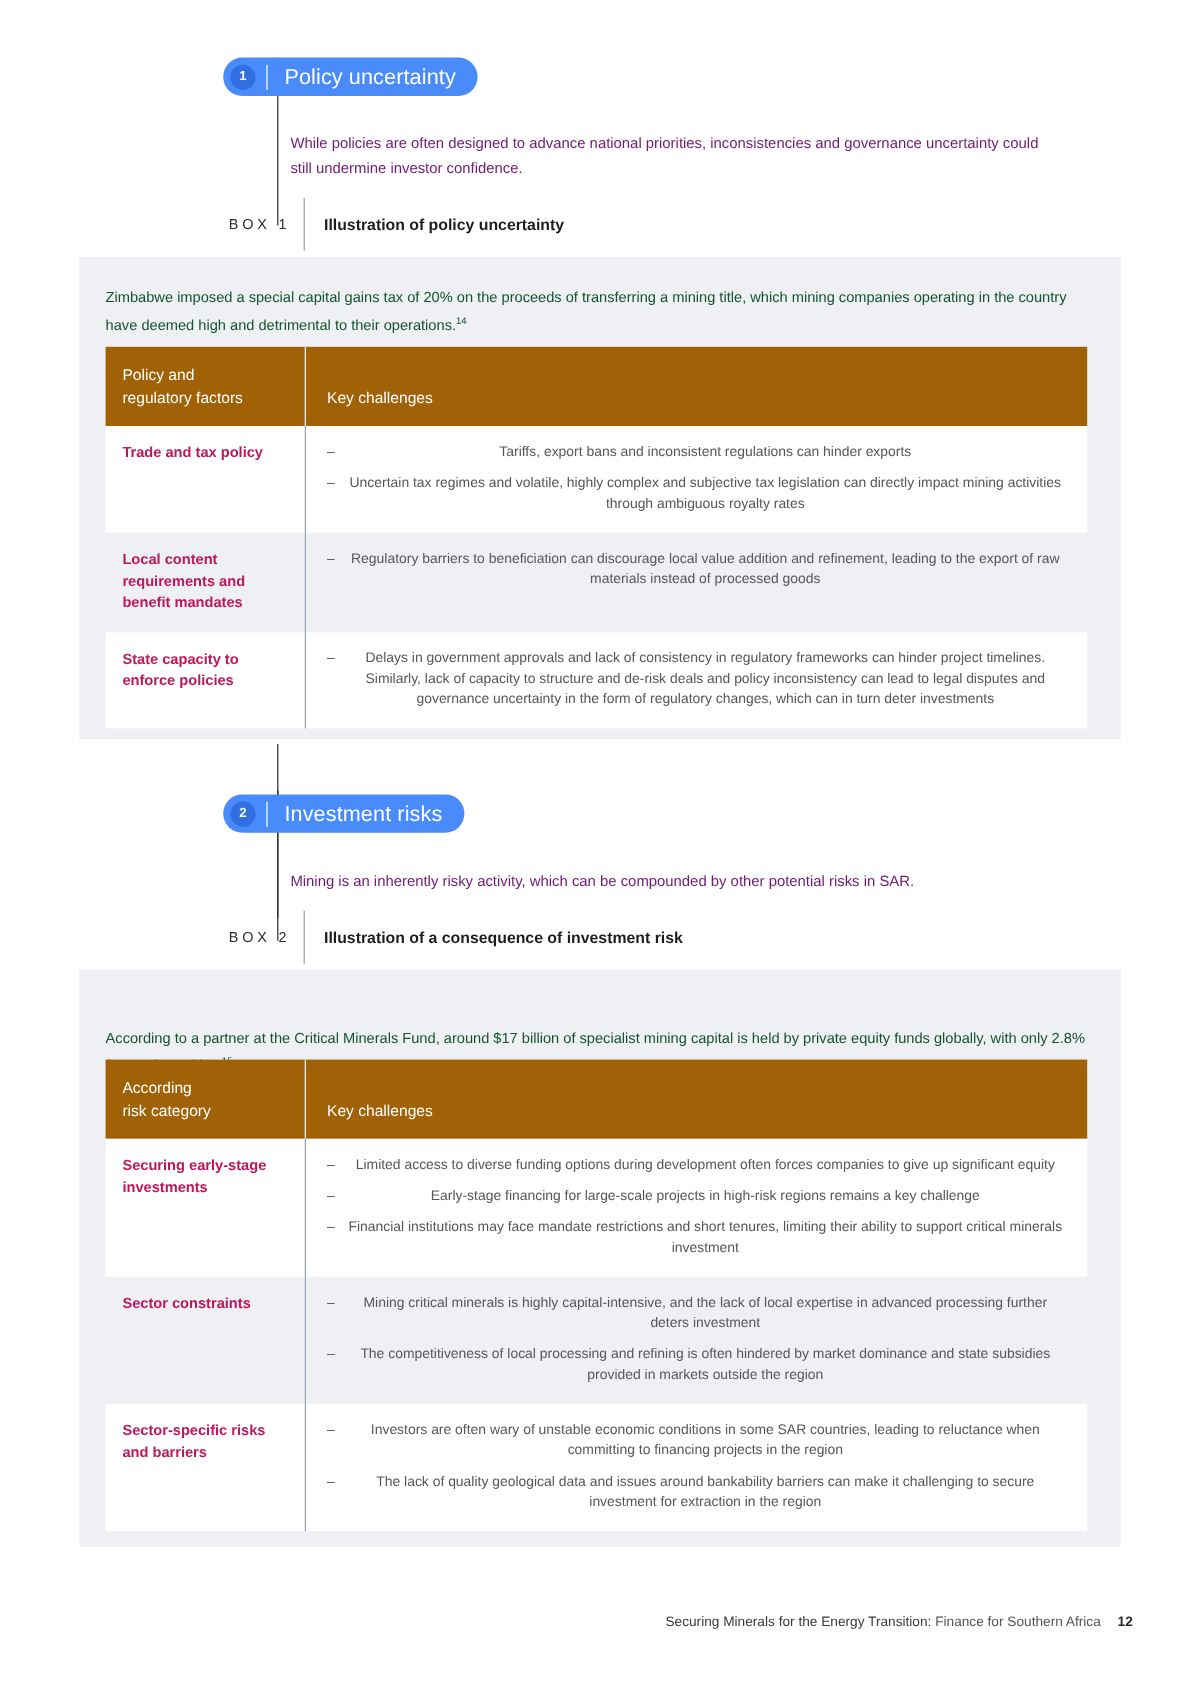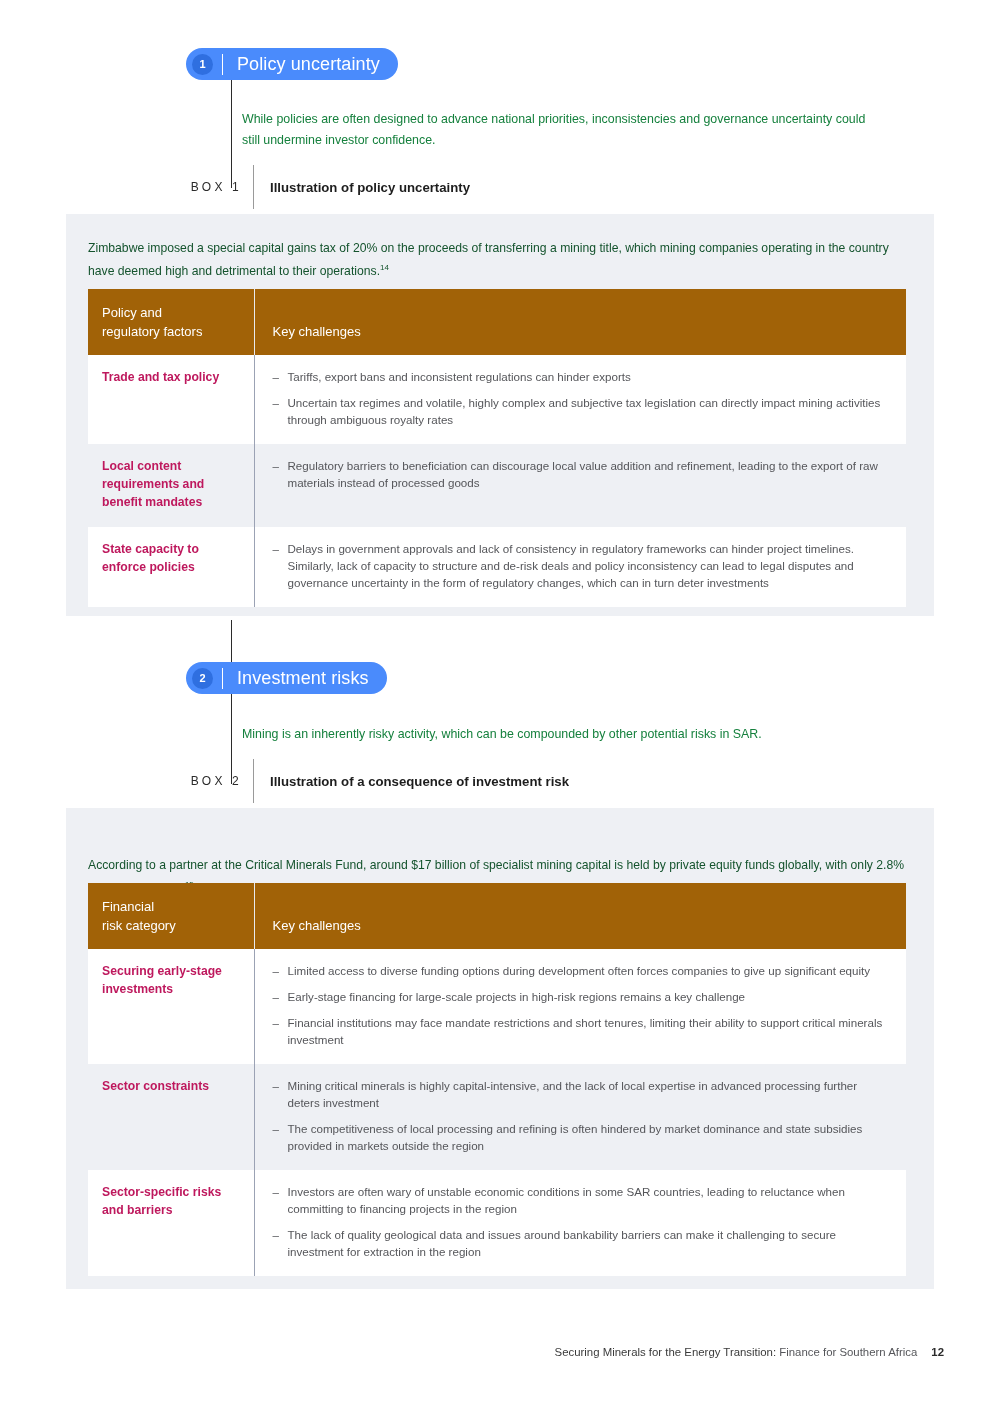--- a/index.html
+++ b/index.html
@@ -65,21 +65,21 @@
     white-space: nowrap;
   }
 
   
   .section-intro {
     position: absolute;
     left: 242px;
     width: 640px;
     font-size: 12.4px;
     line-height: 21px;
-    color: #15803d;
+    color: #701a75;
   }
 
   
   .box-label-row {
     position: absolute;
     display: flex;
     align-items: center;
     height: 22px;
   }
   .box-tag {
@@ -170,20 +170,21 @@
     padding-right: 18px;
   }
   .tbl tbody tr.odd  td { background: #ffffff; }
   .tbl tbody tr.even td { background: #eef0f4; }
 
   .bullets { margin: 0; padding: 0; list-style: none; }
   .bullets li {
     position: relative;
     padding-left: 15px;
     margin-bottom: 9px;
+    text-align: center;
   }
   .bullets li:last-child { margin-bottom: 0; }
   .bullets li::before {
     content: "\2013";
     position: absolute;
     left: 0;
     top: 0;
     color: #55565a;
   }
 
@@ -297,21 +298,21 @@
 </div>
 
 <table class="tbl" style="top:883px;">
   <colgroup>
       <col class="c1">
       <col class="c2">
     </colgroup>
   <thead>
     <tr>
       <th class="h1">
-        <span>Financial</span><br>
+        <span>According</span><br>
         <span>risk category</span>
       </th>
       <th class="h2">Key challenges</th>
     </tr>
   </thead>
   <tbody>
     <tr class="odd">
       <td class="cat">Securing early-stage investments</td>
       <td class="chal">
         <ul class="bullets">

